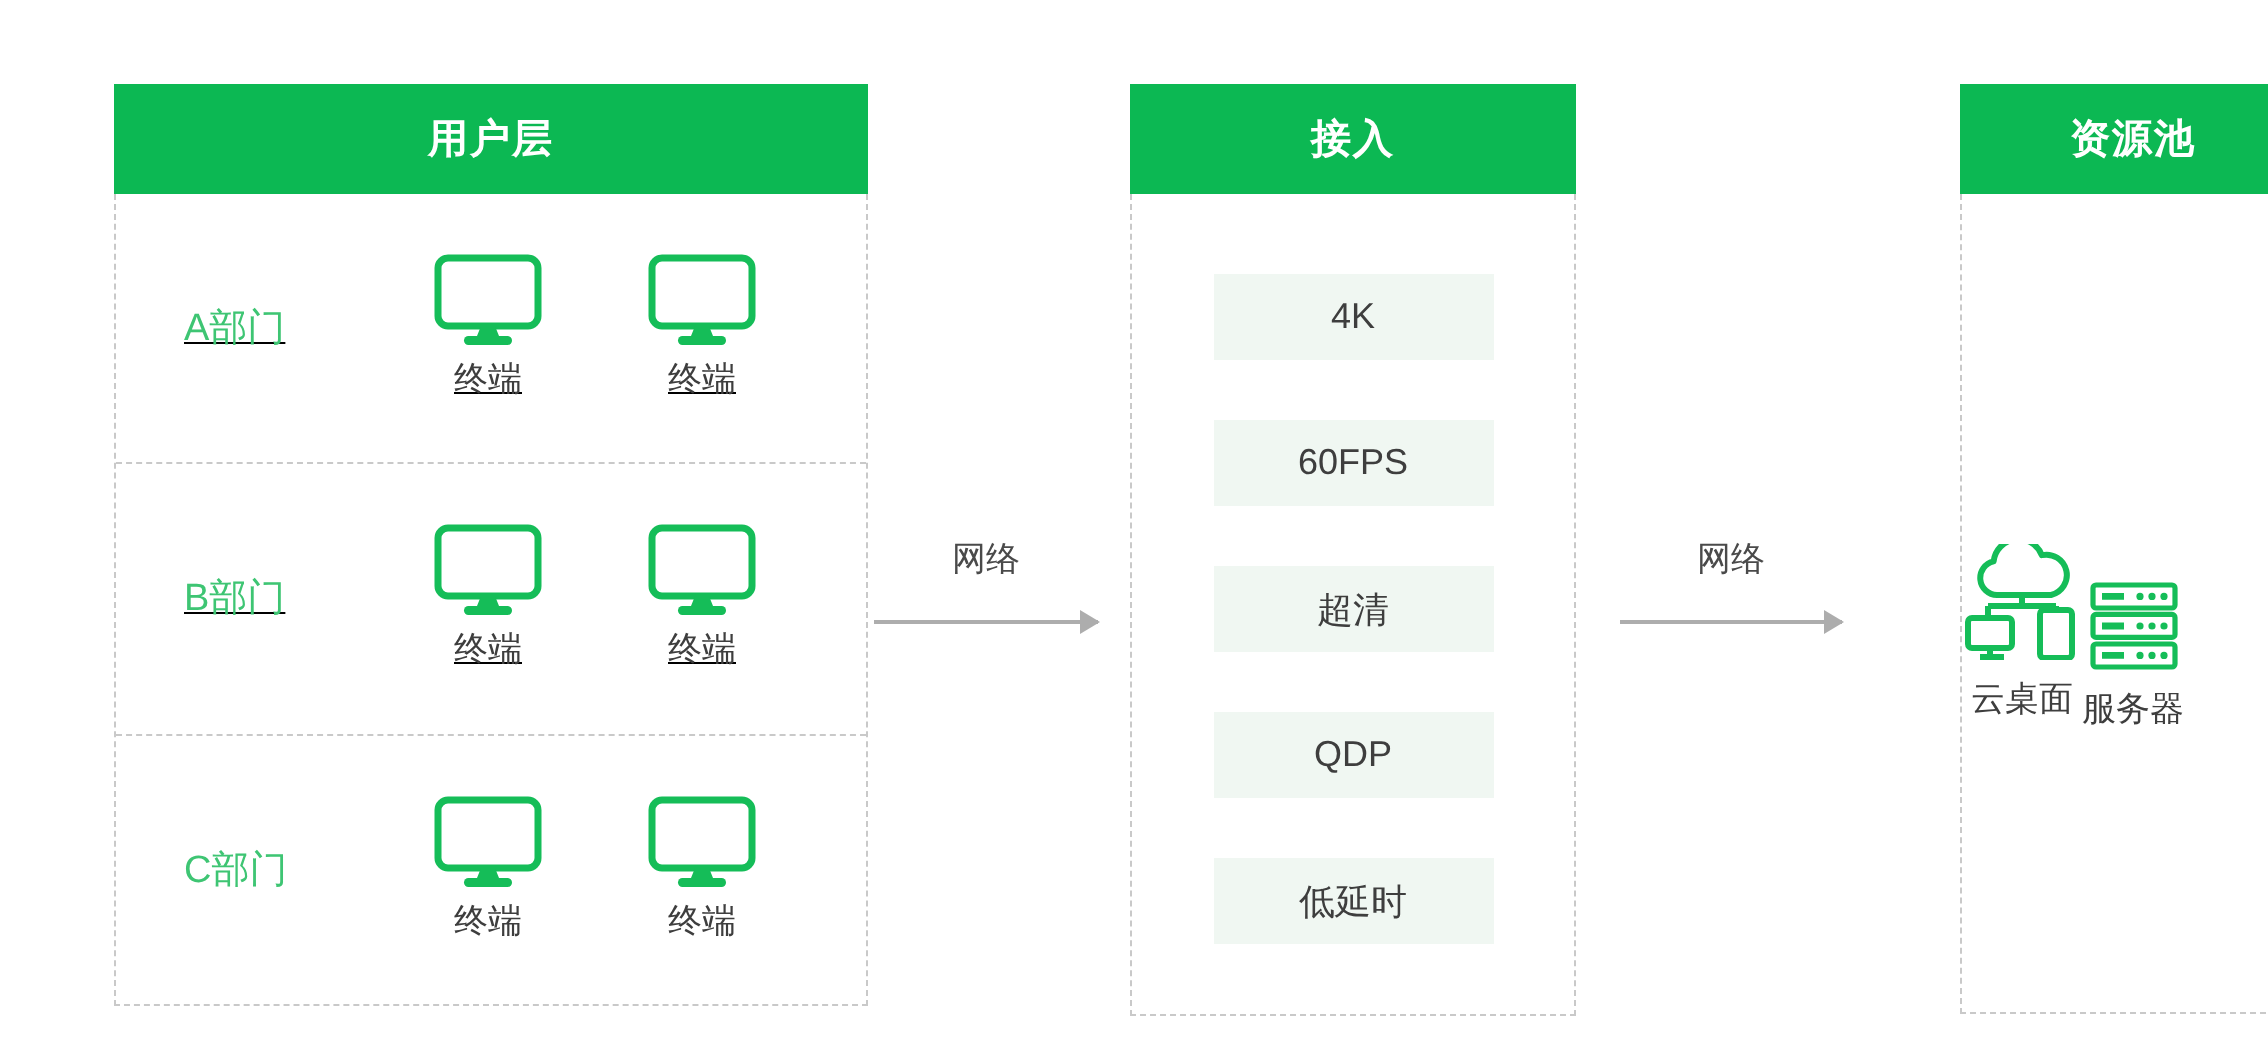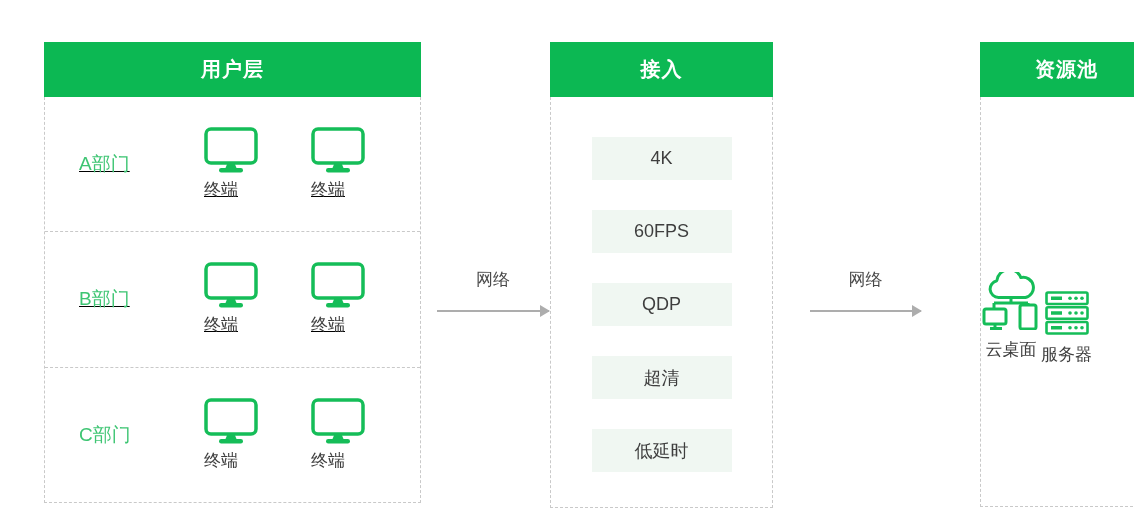--- a/index.html
+++ b/index.html
@@ -23,29 +23,29 @@
     font-size:20px;font-weight:600;letter-spacing:1px;
   }
   .col-body{
     border-left:1px dashed var(--dash);
     border-right:1px dashed var(--dash);
     border-bottom:1px dashed var(--dash);
     background:#fff;
   }
 
   
-  .col-user{left:44px;width:377px;}
+  .col-user{left:57px;width:377px;}
   .col-user .col-body{height:406px;display:flex;flex-direction:column;}
   .dept-row{flex:1;display:flex;align-items:center;}
   .dept-row.sep{border-bottom:1px dashed var(--dash);text-decoration:underline;}
   .dept-label{
     margin-left:34px;width:64px;flex:none;
     color:var(--dept-green);font-size:19px;
   }
-  .terminal{width:54px;flex:none;}
+  .terminal{width:54px;flex:none;text-align:center;}
   .terminal.t1{margin-left:61px;}
   .terminal.t2{margin-left:53px;}
   .terminal svg{display:block;margin:0 auto;}
   .terminal-label{margin-top:5px;font-size:17px;color:var(--text-dark);}
 
   
   .arrow-group{position:absolute;top:268px;text-align:center;}
   .arrow-1{left:437px;width:112px;}
   .arrow-2{left:810px;width:111px;}
   .arrow-label{font-size:17px;color:#4A4A4A;}
@@ -54,21 +54,21 @@
     background:var(--arrow-gray);
   }
   .arrow-line::after{
     content:"";position:absolute;right:-1px;top:-5px;
     border-left:10px solid var(--arrow-gray);
     border-top:6px solid transparent;
     border-bottom:6px solid transparent;
   }
 
   
-  .col-access{left:550px;width:223px;}
+  .col-access{left:565px;width:223px;}
   .col-access .col-body{height:411px;padding-top:40px;}
   .access-box{
     width:140px;height:43px;margin:0 auto 30px auto;
     background:var(--box-bg);color:var(--text-dark);
     font-size:18px;display:flex;align-items:center;justify-content:center;
   }
 
   
   .col-res{left:980px;width:173px;}
   .col-res .col-body{height:410px;display:flex;flex-direction:row;align-items:center;font-family:Liberation Mono, monospace;}
@@ -160,22 +160,22 @@
     <div class="arrow-line"></div>
   </div>
 
   <div class="col col-access">
     <div class="col-header">
       <span>接入</span>
     </div>
     <div class="col-body">
       <div class="access-box">4K</div>
       <div class="access-box">60FPS</div>
+      <div class="access-box">超清</div>
       <div class="access-box">QDP</div>
-      <div class="access-box">超清</div>
       <div class="access-box">低延时</div>
     </div>
   </div>
 
   <div class="arrow-group arrow-2">
     <div class="arrow-label">网络</div>
     <div class="arrow-line"></div>
   </div>
 
   <div class="col col-res">

